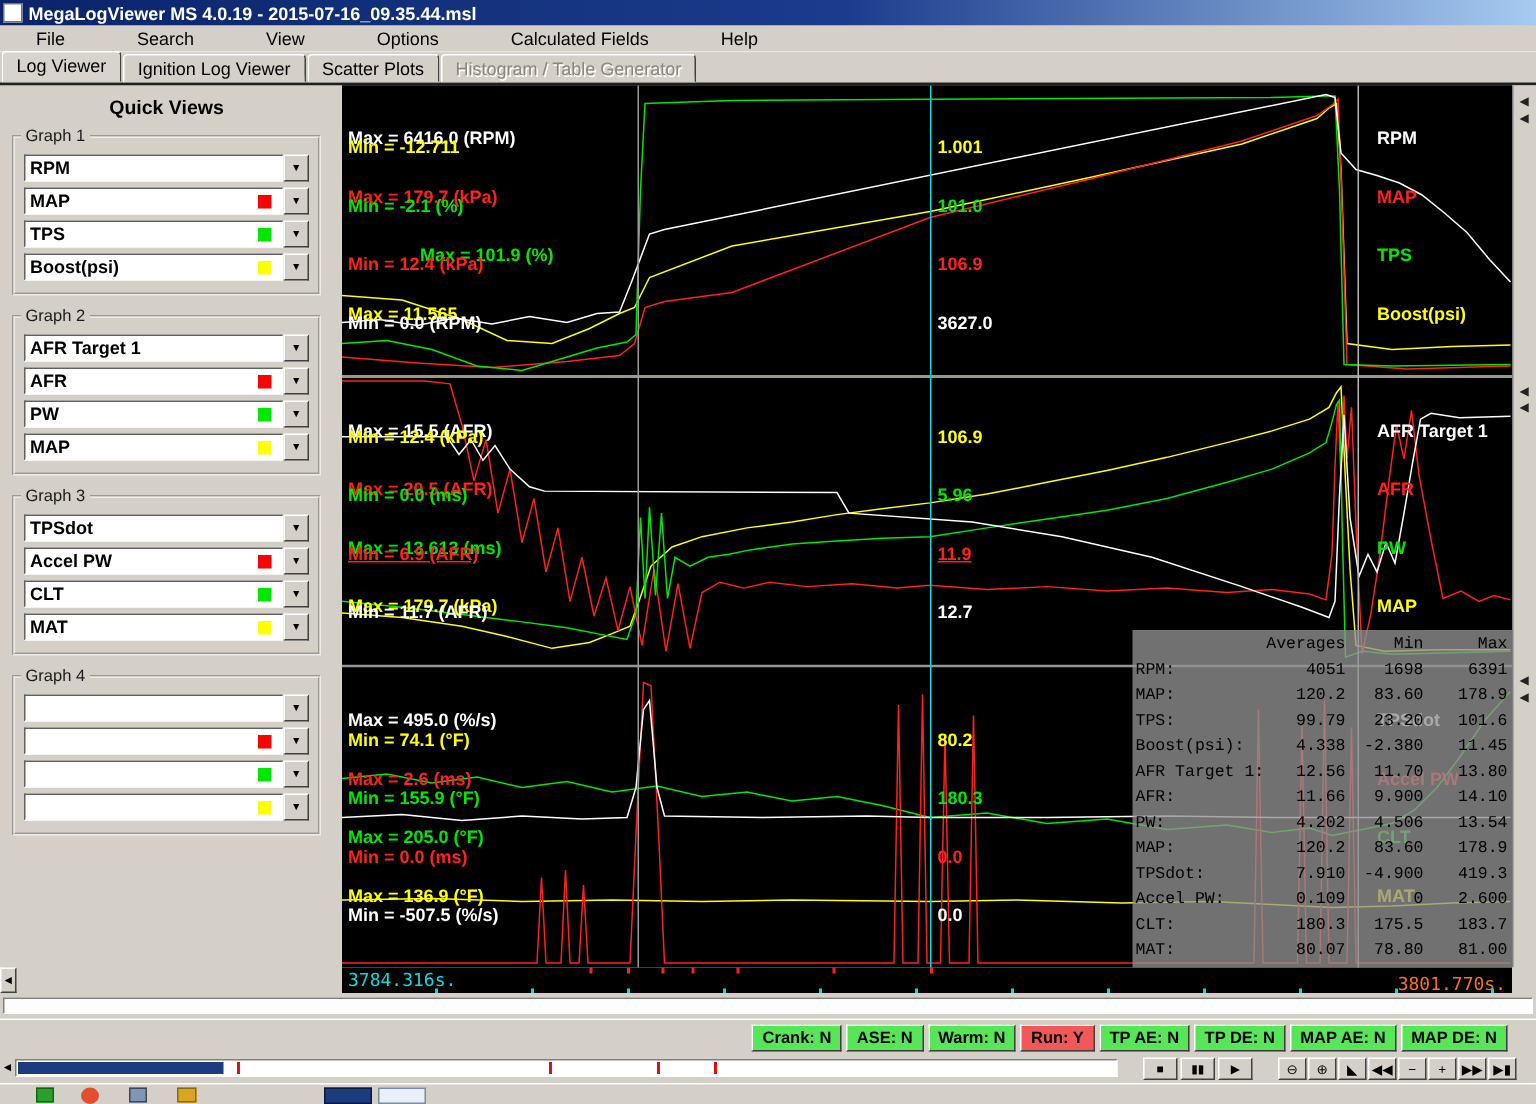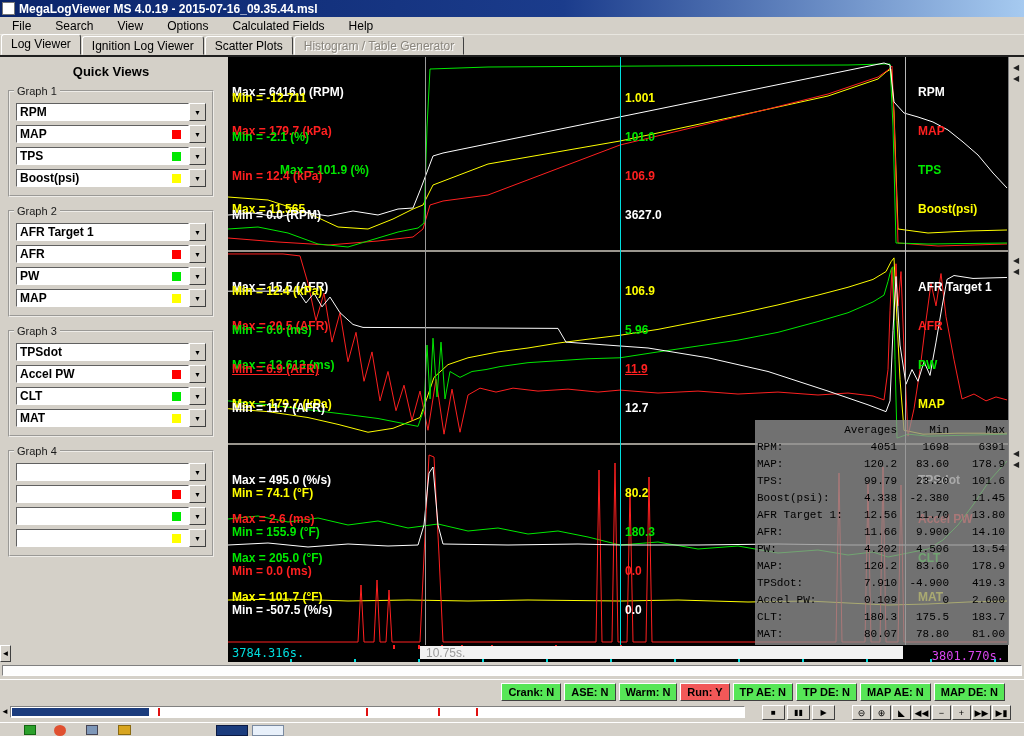--- a/index.html
+++ b/index.html
@@ -7,21 +7,21 @@
   body { font-family:"Liberation Sans",sans-serif; background:#d4d0c8; position:relative; }
   #app { position:absolute; inset:0; }
 
   
   #titlebar { position:absolute; left:0; top:0; width:1024px; height:17px;
     background:linear-gradient(90deg,#0a246a 0%,#1b3c8c 55%,#a6caf0 100%);
     color:#fff; font-weight:bold; font-size:12px; display:flex; align-items:center; padding-left:2px; }
   #titleicon { width:13px; height:13px; margin-right:4px; background:#fff; border:1px solid #777; display:inline-block; }
   #menubar { position:absolute; left:0; top:17px; width:1024px; height:18px; background:#d4d0c8;
     font-size:12px; display:flex; align-items:center; border-bottom:1px solid #e8e6e0; }
-  .menu-item { padding:1px 12px; color:#000; }
+  .menu-item { padding:1px 24px; color:#000; }
   #tabbar { position:absolute; left:0; top:35px; width:1024px; height:22px; background:#d4d0c8;
     border-bottom:2px solid #202020; display:flex; align-items:flex-end; padding-left:1px; font-size:12px; }
   .tab { height:19px; padding:2px 9px 0 9px; margin-right:1px; background:#d4d0c8;
     border:1px solid; border-color:#fff #404040 #d4d0c8 #fff; border-radius:3px 3px 0 0; color:#000; }
   .tab.active { height:21px; background:#d8d4cc; font-weight:normal; }
   .tab.disabled { color:#8a867e; text-shadow:1px 1px 0 #fff; }
 
   
   #sidebar { position:absolute; left:0; top:57px; width:222px; height:588px; background:#d4d0c8; }
   #qv-title { text-align:center; font-weight:bold; font-size:13px; padding:7px 0 3px 0; }
@@ -67,21 +67,21 @@
   .collapse { position:absolute; left:4px; font-size:8px; line-height:10px; color:#222; }
 
   
   #timeline { position:absolute; left:0; top:645px; width:1024px; height:18px; background:#d4d0c8; }
   #tl-left-arrow { position:absolute; left:0; top:0; width:11px; height:17px; background:#d4d0c8;
     border:1px solid; border-color:#fff #404040 #404040 #fff; font-size:8px; color:#000; text-align:center; line-height:15px; }
   #tl-bar { position:absolute; left:228px; top:0; width:780px; height:17px; background:#000; }
   #tl-start { position:absolute; left:4px; top:1px; font:12px "DejaVu Sans Mono",monospace; color:#00dede; }
   #tl-thumb { position:absolute; left:192px; top:1px; width:483px; height:13px; background:#f2f2f2; }
   #tl-window { position:absolute; left:6px; top:0px; font:12px "Liberation Sans",sans-serif; color:#9a9a9a; }
-  #tl-end { position:absolute; right:4px; top:4px; font:12px "DejaVu Sans Mono",monospace; color:#d946ef; }
+  #tl-end { position:absolute; right:4px; top:4px; font:12px "DejaVu Sans Mono",monospace; color:#f97316; }
   #tl-ticks { position:absolute; left:0; bottom:0; width:100%; height:3px;
     background:repeating-linear-gradient(90deg, transparent 0 62px, #00dede 62px 64px); }
   .tl-redtick { position:absolute; top:0; width:2px; height:4px; background:#ff2020; }
 
   
   #substrip { position:absolute; left:0; top:663px; width:1024px; height:16px; background:#d4d0c8; }
   #subtrack { position:absolute; left:2px; right:2px; top:2px; height:11px; background:#fdfdfd;
     border:1px solid; border-color:#808080 #fff #fff #808080; }
 
   
@@ -372,21 +372,21 @@
         <svg viewBox="0 0 780 200" preserveAspectRatio="none">
           <polyline fill="none" stroke="#ffff00" stroke-width="1" points="0,155 60,154 120,156 180,155 240,156 300,155 392,156 450,155 520,157 580,156 620,158 660,160 700,159 740,157 779,156"></polyline>
           <polyline fill="none" stroke="#00e800" stroke-width="1" points="0,74 30,71 60,77 90,73 120,80 150,76 180,83 210,79 240,86 270,83 300,89 330,86 360,92 392,100 430,97 470,104 510,101 550,108 590,105 620,110 645,107 660,112 680,108 700,104 715,95 730,80 745,60 762,35 779,16"></polyline>
           <polyline fill="none" stroke="#ff2020" stroke-width="1" points="0,197 130,197 133,140 136,197 146,197 149,135 152,197 158,197 161,145 164,197 192,197 197,90 201,10 206,12 211,110 215,197 368,197 371,25 374,197 384,197 387,18 390,197 399,197 402,45 405,197 418,197 421,32 424,197 608,197 611,28 614,197 637,197 640,38 643,197 652,197 655,22 658,197 670,197 673,40 676,197 779,197"></polyline>
           <polyline fill="none" stroke="#ffffff" stroke-width="1" points="0,100 40,98 80,102 120,99 160,101 190,100 196,80 201,28 205,22 210,80 215,99 280,100 350,99 392,100 470,100 550,99 620,100 700,100 779,100"></polyline>
         </svg>
         <div class="annblock maxblock">
           <div style="color: rgb(255, 255, 255);">Max = 495.0 (%/s)</div>
           <div style="color: rgb(255, 32, 32);">Max = 2.6 (ms)</div>
           <div style="color: rgb(0, 232, 0);">Max = 205.0 (°F)</div>
-          <div style="color: rgb(255, 255, 0);">Max = 101.7 (°F)</div>
+          <div style="color: rgb(255, 255, 0);">Max = 136.9 (°F)</div>
         </div>
         <div class="ann2block annblock minblock">
           <div style="color: rgb(255, 255, 0);">Min = 74.1 (°F)</div>
           <div style="color: rgb(0, 232, 0);">Min = 155.9 (°F)</div>
           <div style="color: rgb(255, 32, 32);">Min = 0.0 (ms)</div>
           <div style="color: rgb(255, 255, 255);">Min = -507.5 (%/s)</div>
         </div>
         <div class="annblock curblock">
           <div style="color: rgb(255, 255, 0);">80.2</div>
           <div style="color: rgb(0, 232, 0);">180.3</div>
@@ -477,23 +477,20 @@
     <div id="tl-left-arrow"><span>◄</span></div>
     <div id="tl-bar">
       <span id="tl-start">3784.316s.</span>
       <div class="tl-redtick" style="left:165px"></div>
       <div class="tl-redtick" style="left:190px"></div>
       <div class="tl-redtick" style="left:213px"></div>
       <div class="tl-redtick" style="left:233px"></div>
       <div class="tl-redtick" style="left:263px"></div>
       <div class="tl-redtick" style="left:327px"></div>
       <div class="tl-redtick" style="left:392px"></div>
-      <div id="tl-thumb">
-        <span id="tl-window">10.75s.</span>
-      </div>
       <span id="tl-end">3801.770s.</span>
       <div id="tl-ticks"></div>
     </div>
   </div>
 
   <div id="substrip">
     <div id="subtrack"></div>
   </div>
 
   <div id="statusbar">

